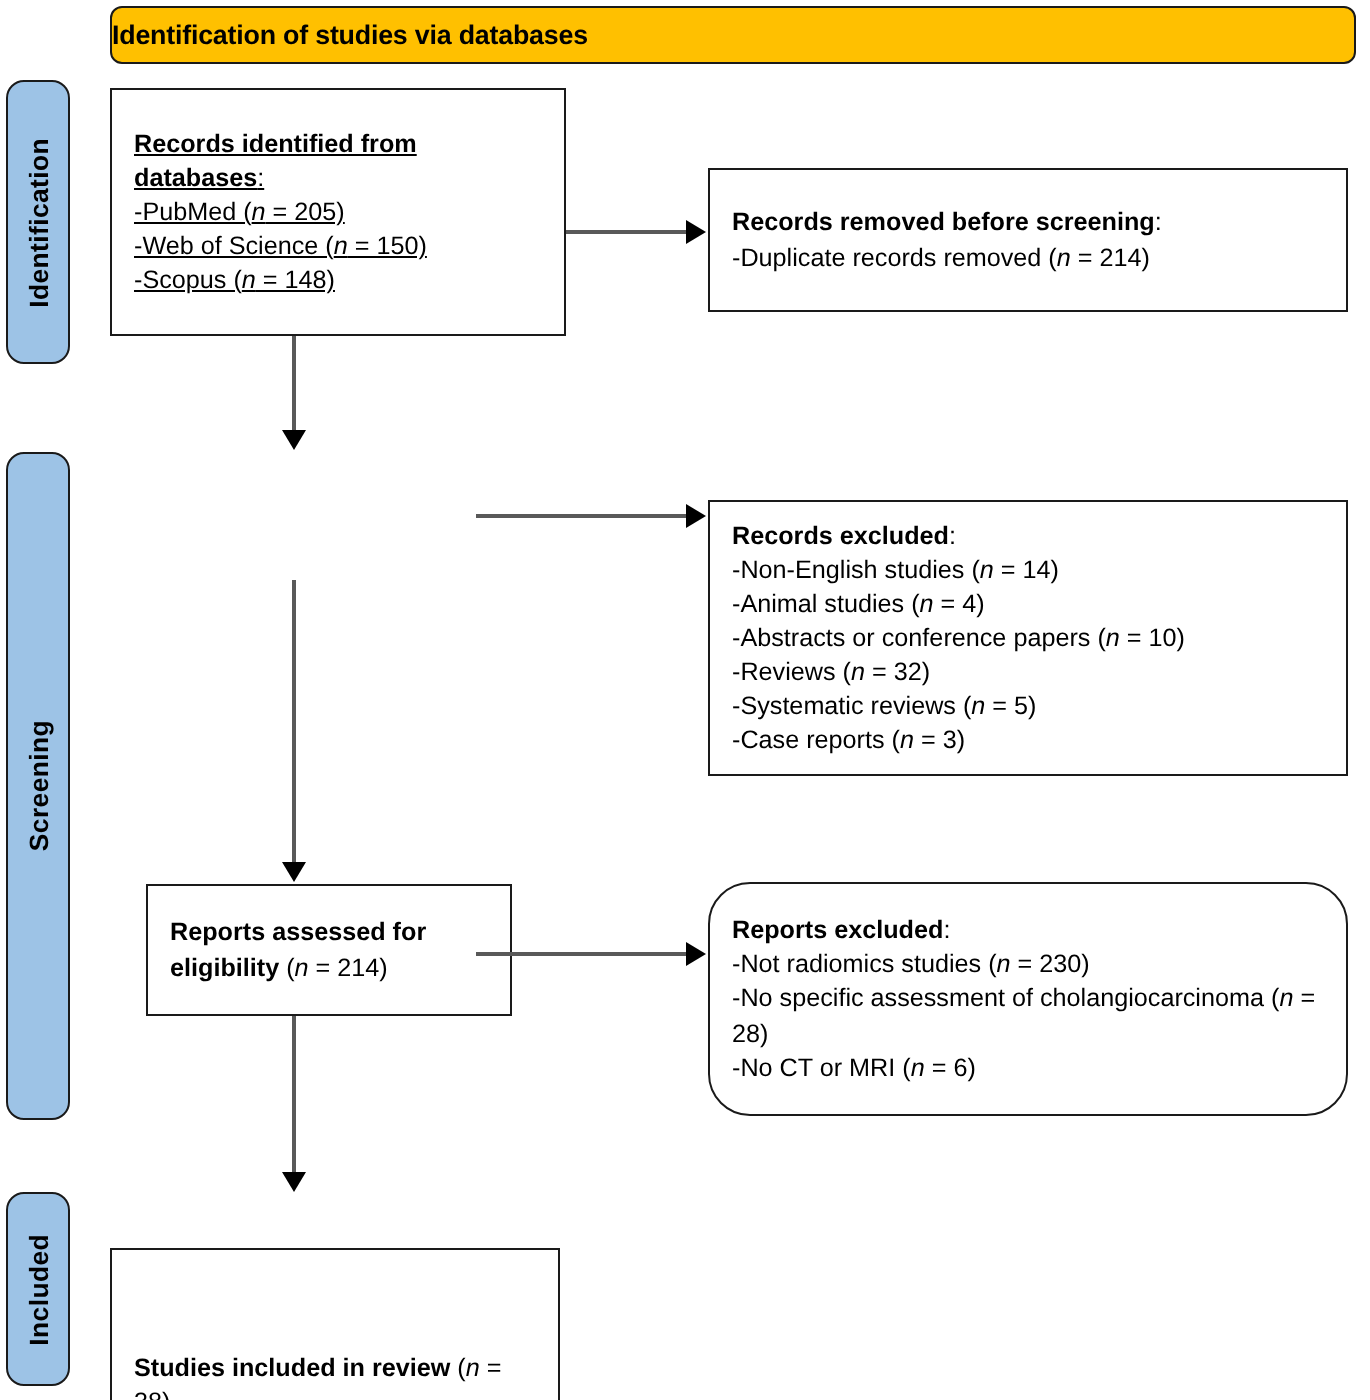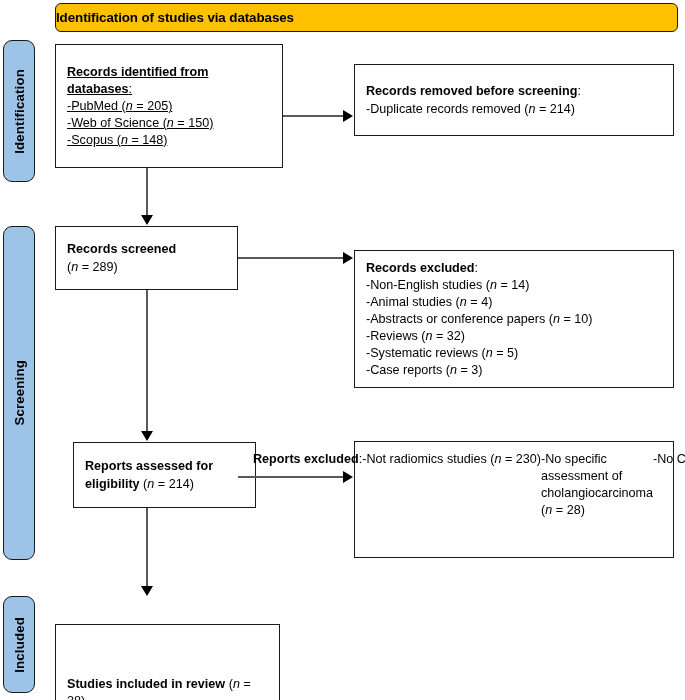--- a/index.html
+++ b/index.html
@@ -79,38 +79,38 @@
   .box .line { white-space: nowrap; }
   .box .wrapline { white-space: normal; }
   .box b { font-weight: bold; }
   .box i { font-style: italic; }
 
   #box-identified {
     left: 55px;  top: 44px;  width: 228px; height: 124px;
     display: flex; flex-direction: column; justify-content: center; text-decoration: underline;
   }
   #box-removed {
-    left: 354px; top: 64px;  width: 320px; height: 72px;
+    left: 354px; top: 84px;  width: 320px; height: 72px;
     display: flex; flex-direction: column; justify-content: center;
   }
   #box-screened {
     left: 55px;  top: 226px; width: 183px; height: 64px;
     display: flex; flex-direction: column; justify-content: center;
   }
   #box-records-excluded {
     left: 354px; top: 226px; width: 320px; height: 138px;
     display: flex; flex-direction: column; justify-content: center; margin-top: 24px;
   }
   #box-eligibility {
     left: 73px;  top: 442px; width: 183px; height: 66px;
     display: flex; flex-direction: column; justify-content: center;
   }
   #box-reports-excluded {
     left: 354px; top: 441px; width: 320px; height: 117px;
-    display: flex; flex-direction: row; justify-content: center;
+    display: flex; flex-direction: column; justify-content: center; border-radius: 21px;
   }
   #box-included {
     left: 55px;  top: 597px; width: 225px; height: 95px;
     display: flex; flex-direction: column; justify-content: flex-end; margin-top: 27px;
   }
 
   
   .conn {
     position: absolute;
     pointer-events: none;
@@ -164,24 +164,20 @@
     <div class="line"><span>-PubMed (</span><i>n</i><span> = 205)</span></div>
     <div class="line"><span>-Web of Science (</span><i>n</i><span> = 150)</span></div>
     <div class="line"><span>-Scopus (</span><i>n</i><span> = 148)</span></div>
   </div>
 
   <div class="box" id="box-removed">
     <div class="line"><b>Records removed before screening</b><span>:</span></div>
     <div class="line"><span>-Duplicate records removed (</span><i>n</i><span> = 214)</span></div>
   </div>
 
-  <div class="box" id="box-screened">
-    <div class="line"><b>Records screened</b></div>
-    <div class="line"><span>(</span><i>n</i><span> = 289)</span></div>
-  </div>
 
   <div class="box" id="box-records-excluded">
     <div class="line"><b>Records excluded</b><span>:</span></div>
     <div class="line"><span>-Non-English studies (</span><i>n</i><span> = 14)</span></div>
     <div class="line"><span>-Animal studies (</span><i>n</i><span> = 4)</span></div>
     <div class="line"><span>-Abstracts or conference papers (</span><i>n</i><span> = 10)</span></div>
     <div class="line"><span>-Reviews (</span><i>n</i><span> = 32)</span></div>
     <div class="line"><span>-Systematic reviews (</span><i>n</i><span> = 5)</span></div>
     <div class="line"><span>-Case reports (</span><i>n</i><span> = 3)</span></div>
   </div>

